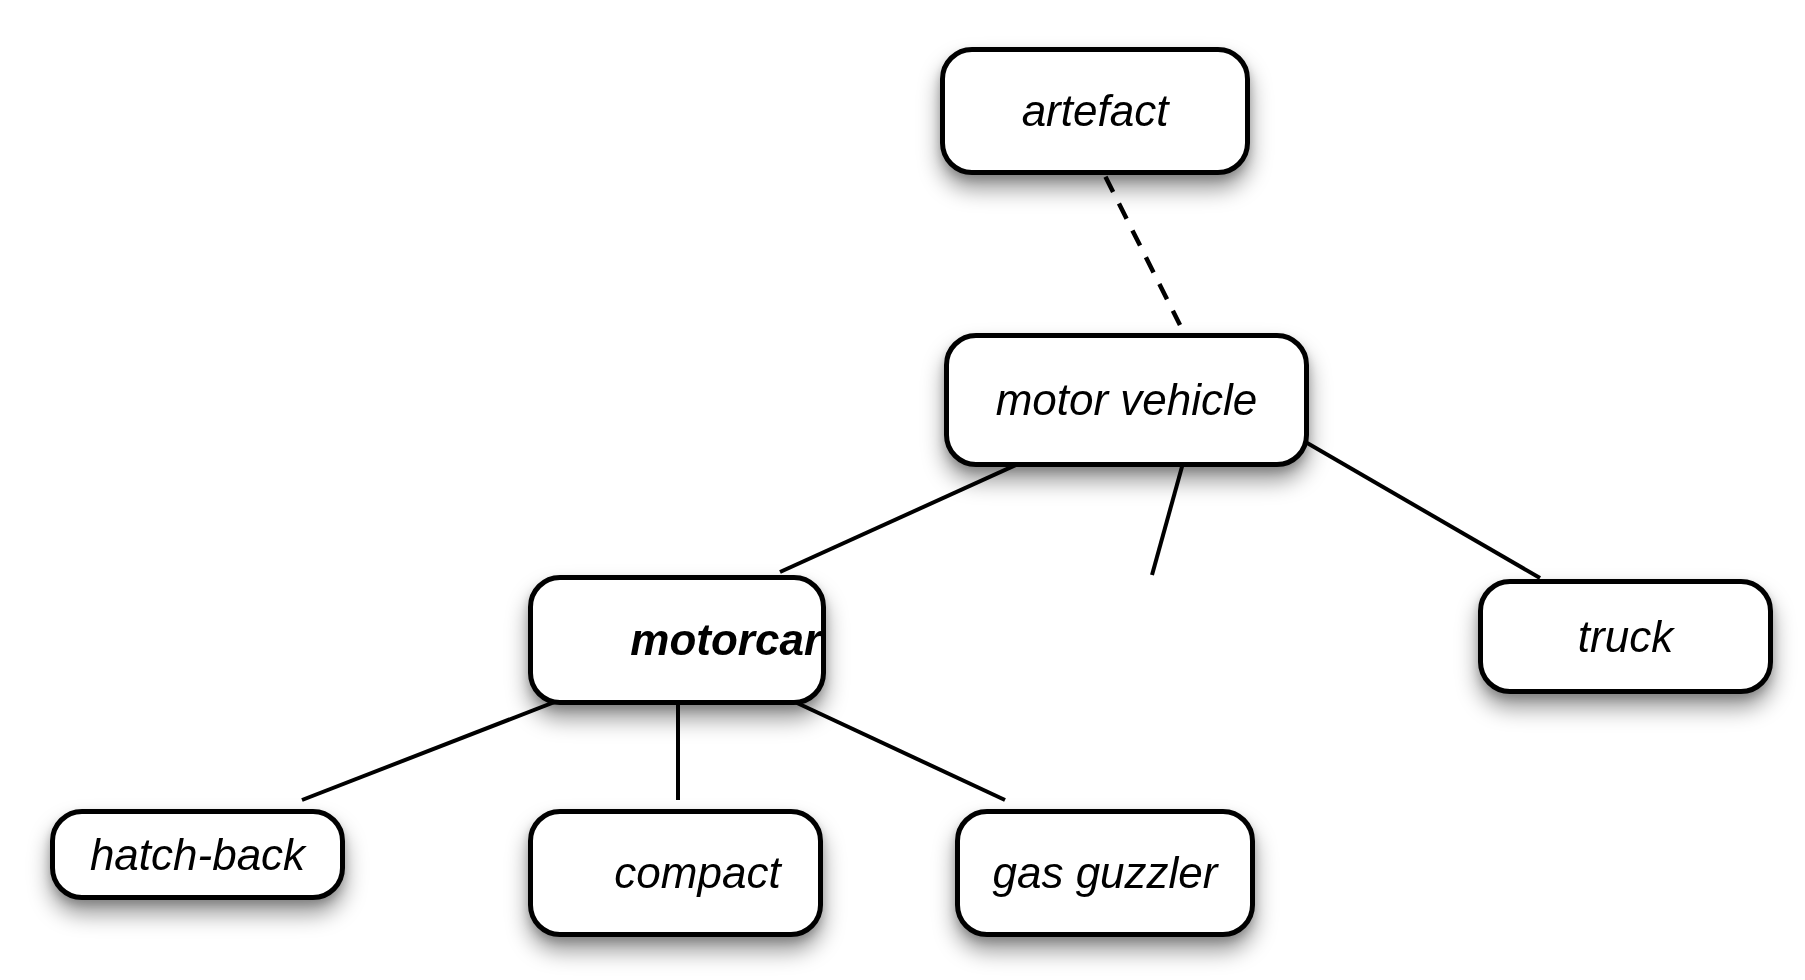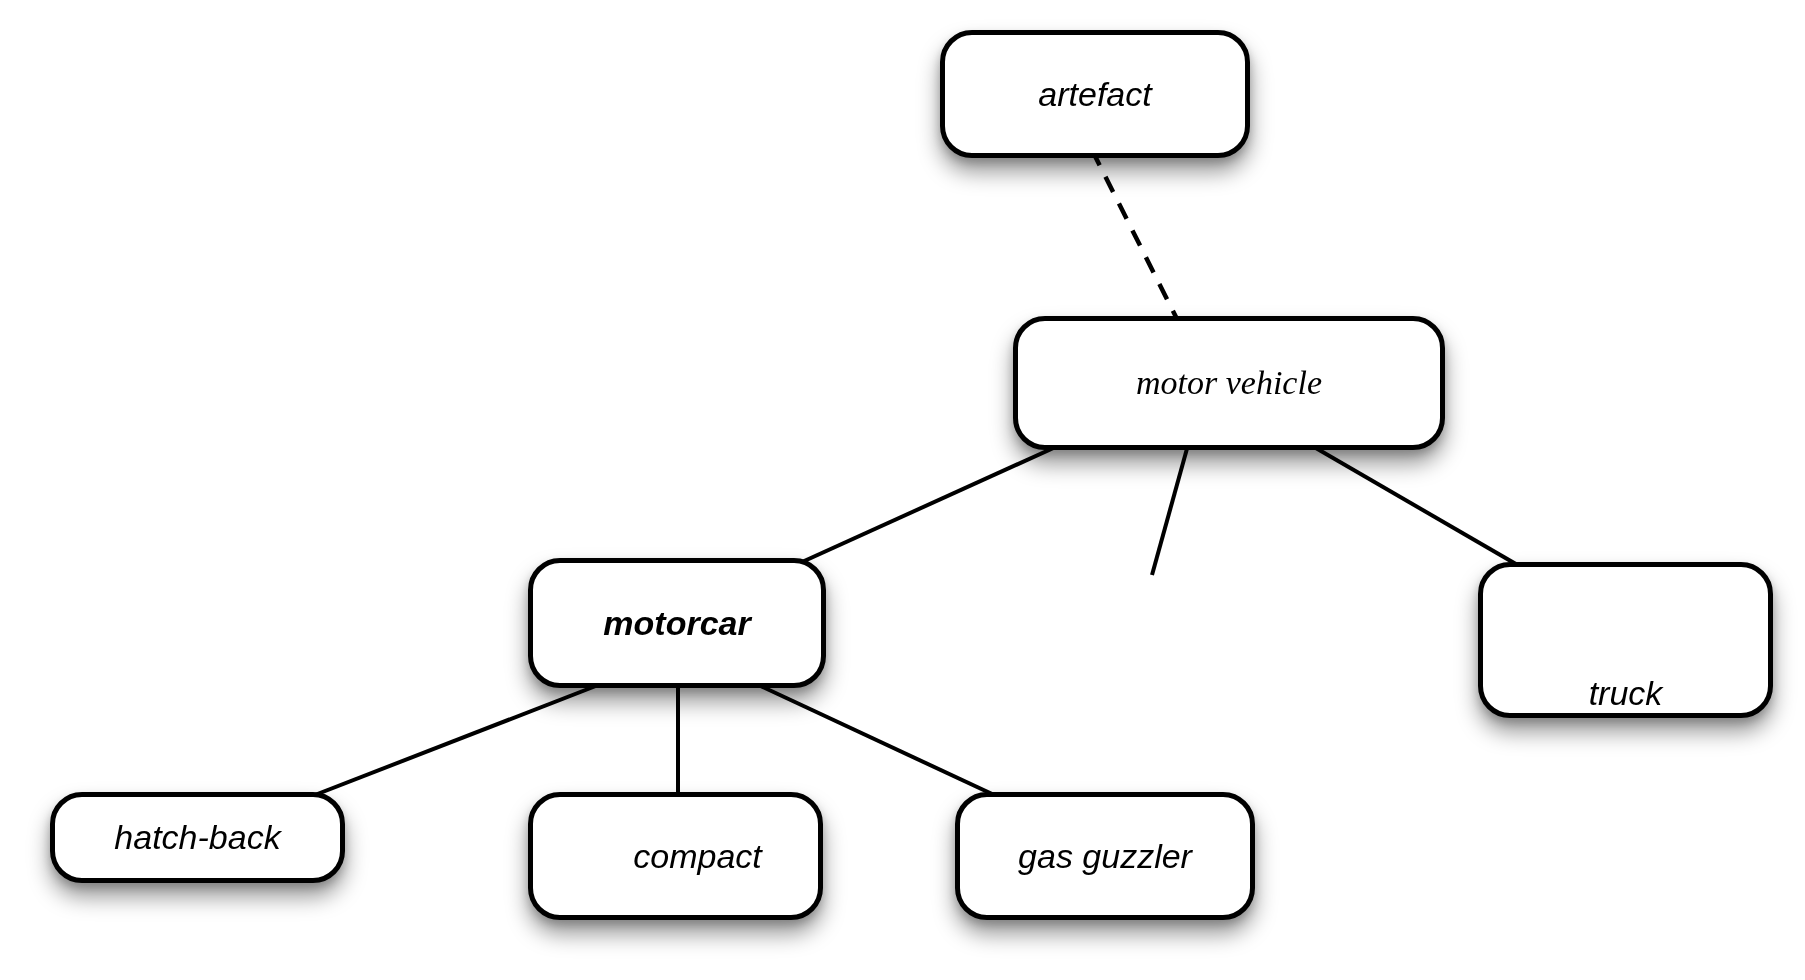--- a/index.html
+++ b/index.html
@@ -28,34 +28,36 @@
     position: absolute;
     z-index: 2;
     background: #ffffff;
     border: 5px solid #000000;
     border-radius: 32px;
     box-sizing: border-box;
     display: flex;
     align-items: center;
     justify-content: center;
     font-style: italic;
-    font-size: 34px;
+    font-size: 44px;
     color: #000000;
     box-shadow: 0 14px 22px rgba(0,0,0,0.40), 0 5px 8px rgba(0,0,0,0.18);
     white-space: nowrap;
+    margin-top: 17px;
   }
   .node.bold {
     font-weight: bold;
+    justify-content: flex-end;
   }
   
   .n-artefact     { left: 940px;  top: 30px;  width: 310px; height: 128px; }
-  .n-motorvehicle { left: 1013px;  top: 316px; width: 432px; height: 134px; font-family: Liberation Serif, serif; }
+  .n-motorvehicle { left: 944px;  top: 316px; width: 365px; height: 134px; }
   .n-motorcar     { left: 528px;  top: 558px; width: 298px; height: 130px; }
   .n-gokart       { left: 1010px; top: 562px; width: 295px; height: 126px; }
-  .n-truck        { left: 1478px; top: 562px; width: 295px; height: 156px; align-items: flex-end; }
+  .n-truck        { left: 1478px; top: 562px; width: 295px; height: 115px; }
   .n-hatchback    { left: 50px;   top: 792px; width: 295px; height: 91px; }
   .n-compact      { left: 528px;  top: 792px; width: 295px; height: 128px; padding-left: 44px; }
   .n-gasguzzler   { left: 955px;  top: 792px; width: 300px; height: 128px; }
   .edge {
     stroke: #000000;
     stroke-width: 4;
     fill: none;
   }
   .edge.dashed {
     stroke-width: 4.5;

